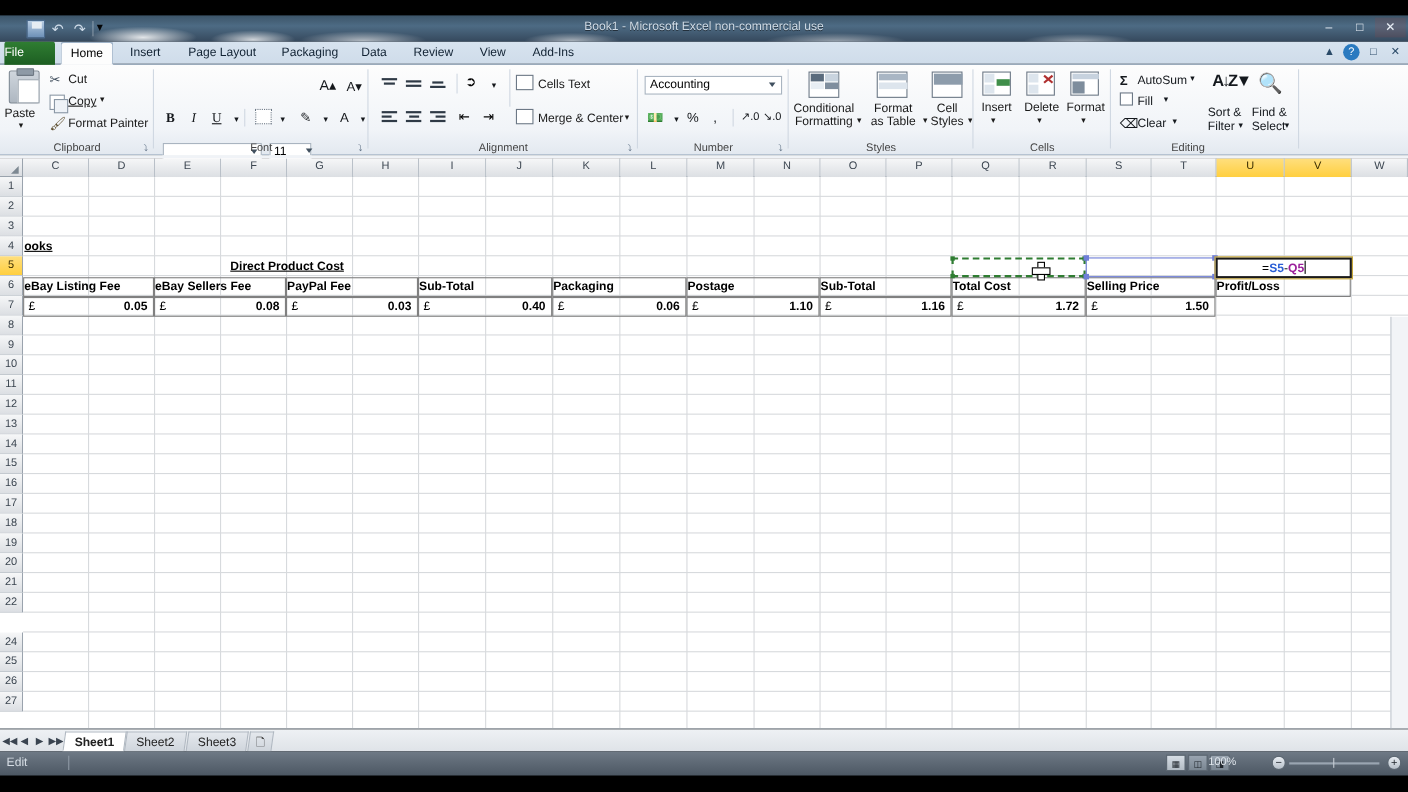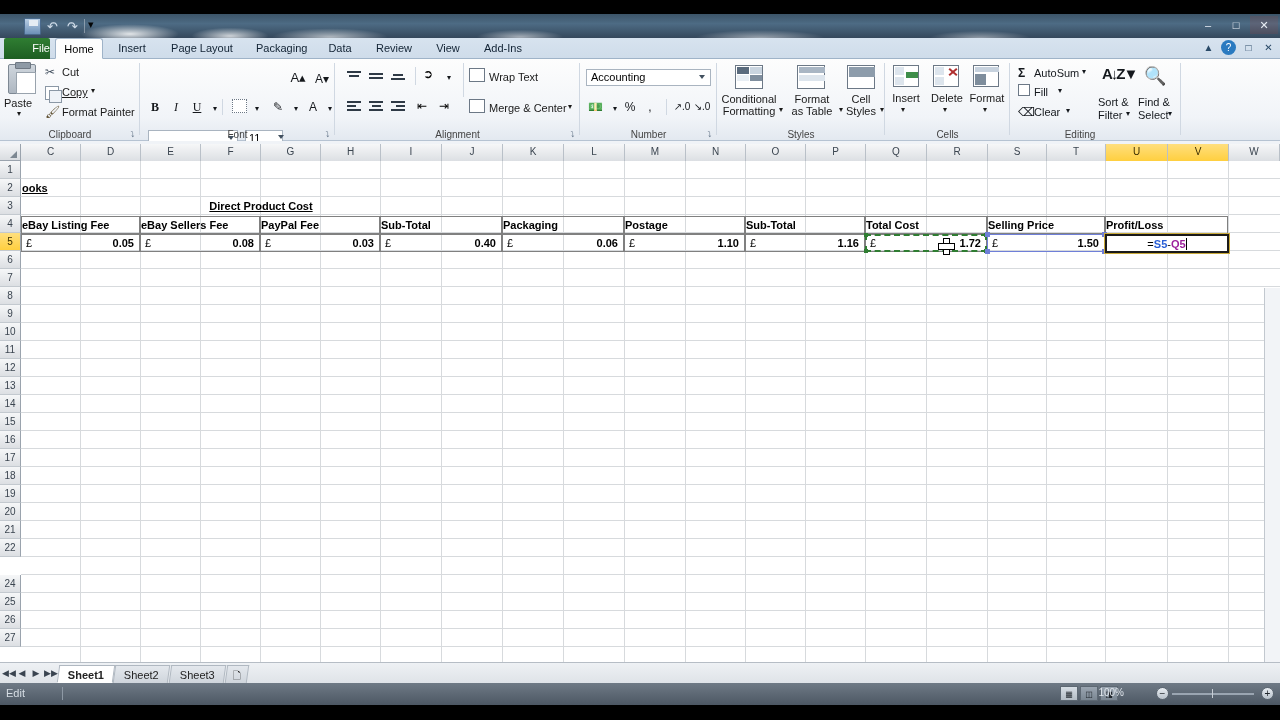--- a/index.html
+++ b/index.html
@@ -51,21 +51,21 @@
 
   
   .tabbar {
     position:absolute; left:0; top:38px; width:1280px; height:21px;
     background:linear-gradient(to bottom,#d7e3ef,#cfdcea);
     border-bottom:1px solid #9fb3c8;
   }
   .tab-file {
     position:absolute; left:4px; top:0; width:46px; height:21px;
     background:linear-gradient(to bottom,#2f7d32,#1d5e22);
-    color:#fff; font-size:11px; text-align:right; line-height:21px;
+    color:#fff; font-size:11px; text-align:left; line-height:21px;
     border-radius:2px 2px 0 0;
   }
   .tab {
     position:absolute; top:0; height:21px; line-height:21px;
     font-size:11px; color:#123; text-align:center; padding:0 8px;
     white-space:nowrap;
   }
   .tab.active {
     background:#fdfdfd;
     border:1px solid #9fb3c8; border-bottom:1px solid #fdfdfd;
@@ -173,21 +173,21 @@
     text-align:center; font-size:10px; color:#3b4550;
     background:linear-gradient(to bottom,#f6f7f8,#dcdfe3);
     border-right:1px solid #9aa3ad; border-bottom:1px solid #c3c9cf;
   }
   .rh-cell.sel { background:linear-gradient(to bottom,#ffdf7e,#ffcf3f); color:#3a2d00; }
 
   .sheet { position:absolute; left:21px; top:17px; width:1259px; height:501px; background:#fff; }
   .vline { position:absolute; top:0; width:1px; background:#d7dadd; }
   .hline { position:absolute; left:0; width:1259px; height:1px; background:#d7dadd; }
 
-  .cellbox { position:absolute; font-size:11px; color:#000; overflow:hidden; white-space:nowrap; }
+  .cellbox { position:absolute; font-size:11px; color:#000; overflow:hidden; white-space:nowrap;margin-top:36px; }
   .cb-border { border:1px solid #808080; }
   .hdr-cell { font-weight:bold; text-align:left; line-height:17px; }
   .val-cell { line-height:17px; }
   .val-cell .cur { position:absolute; left:4px; }
   .val-cell .amt { position:absolute; right:5px; font-weight:bold; }
   .underline-title { font-weight:bold; text-decoration:underline; }
 
   .marching {
     position:absolute;
     border:2px dashed #2f7d32;
@@ -262,20 +262,21 @@
   <div class="titlebar">
     <div class="tb-clouds"></div>
     <div class="qat">
       <div class="qat-ico"></div>
       <div class="qat-ico qat-save"></div>
       <div class="qat-ico qat-undo">↶</div>
       <div class="qat-ico qat-redo">↷</div>
       <div class="qat-sep"></div>
       <div class="qat-ico">▾</div>
     </div>
+    <div class="tb-title">Book1 - Microsoft Excel non-commercial use</div>
     <div class="wincontrols">
       <div class="wc">–</div>
       <div class="wc">□</div>
       <div class="wc close">✕</div>
     </div>
   </div>
 
   <div class="tabbar">
     <div class="tab-file">File</div>
     <div class="tab active" style="left:55px;width:48px;">Home</div>
@@ -353,21 +354,21 @@
       </div>
       <div class="abtn" style="left:54px;top:10px;">
         <div class="al-line" style="left:4px;top:5px;width:10px;"></div>
         <div class="al-line" style="left:2px;top:9px;width:14px;"></div>
       </div>
       <div class="grp-sep" style="left:80px;top:8px;height:18px;"></div>
       <div class="abtn" style="left:88px;top:8px;font-size:12px;">➲</div>
       <div class="fbtn" style="left:104px;top:9px;font-size:8px;">▾</div>
       <div class="grp-sep" style="left:128px;top:4px;height:34px;"></div>
       <div class="tbl-ico" style="left:134px;top:9px;width:16px;height:14px;"></div>
-      <div class="btn" style="left:154px;top:12px;">Wrap Text</div>
+      <div class="btn" style="left:154px;top:12px;">Cells Text</div>
 
       <div class="abtn" style="left:10px;top:40px;">
         <div class="al-line" style="left:2px;top:2px;width:14px;"></div>
         <div class="al-line" style="left:2px;top:6px;width:9px;"></div>
         <div class="al-line" style="left:2px;top:10px;width:14px;"></div>
       </div>
       <div class="abtn" style="left:32px;top:40px;">
         <div class="al-line" style="left:2px;top:2px;width:14px;"></div>
         <div class="al-line" style="left:5px;top:6px;width:9px;"></div>
         <div class="al-line" style="left:2px;top:10px;width:14px;"></div>

